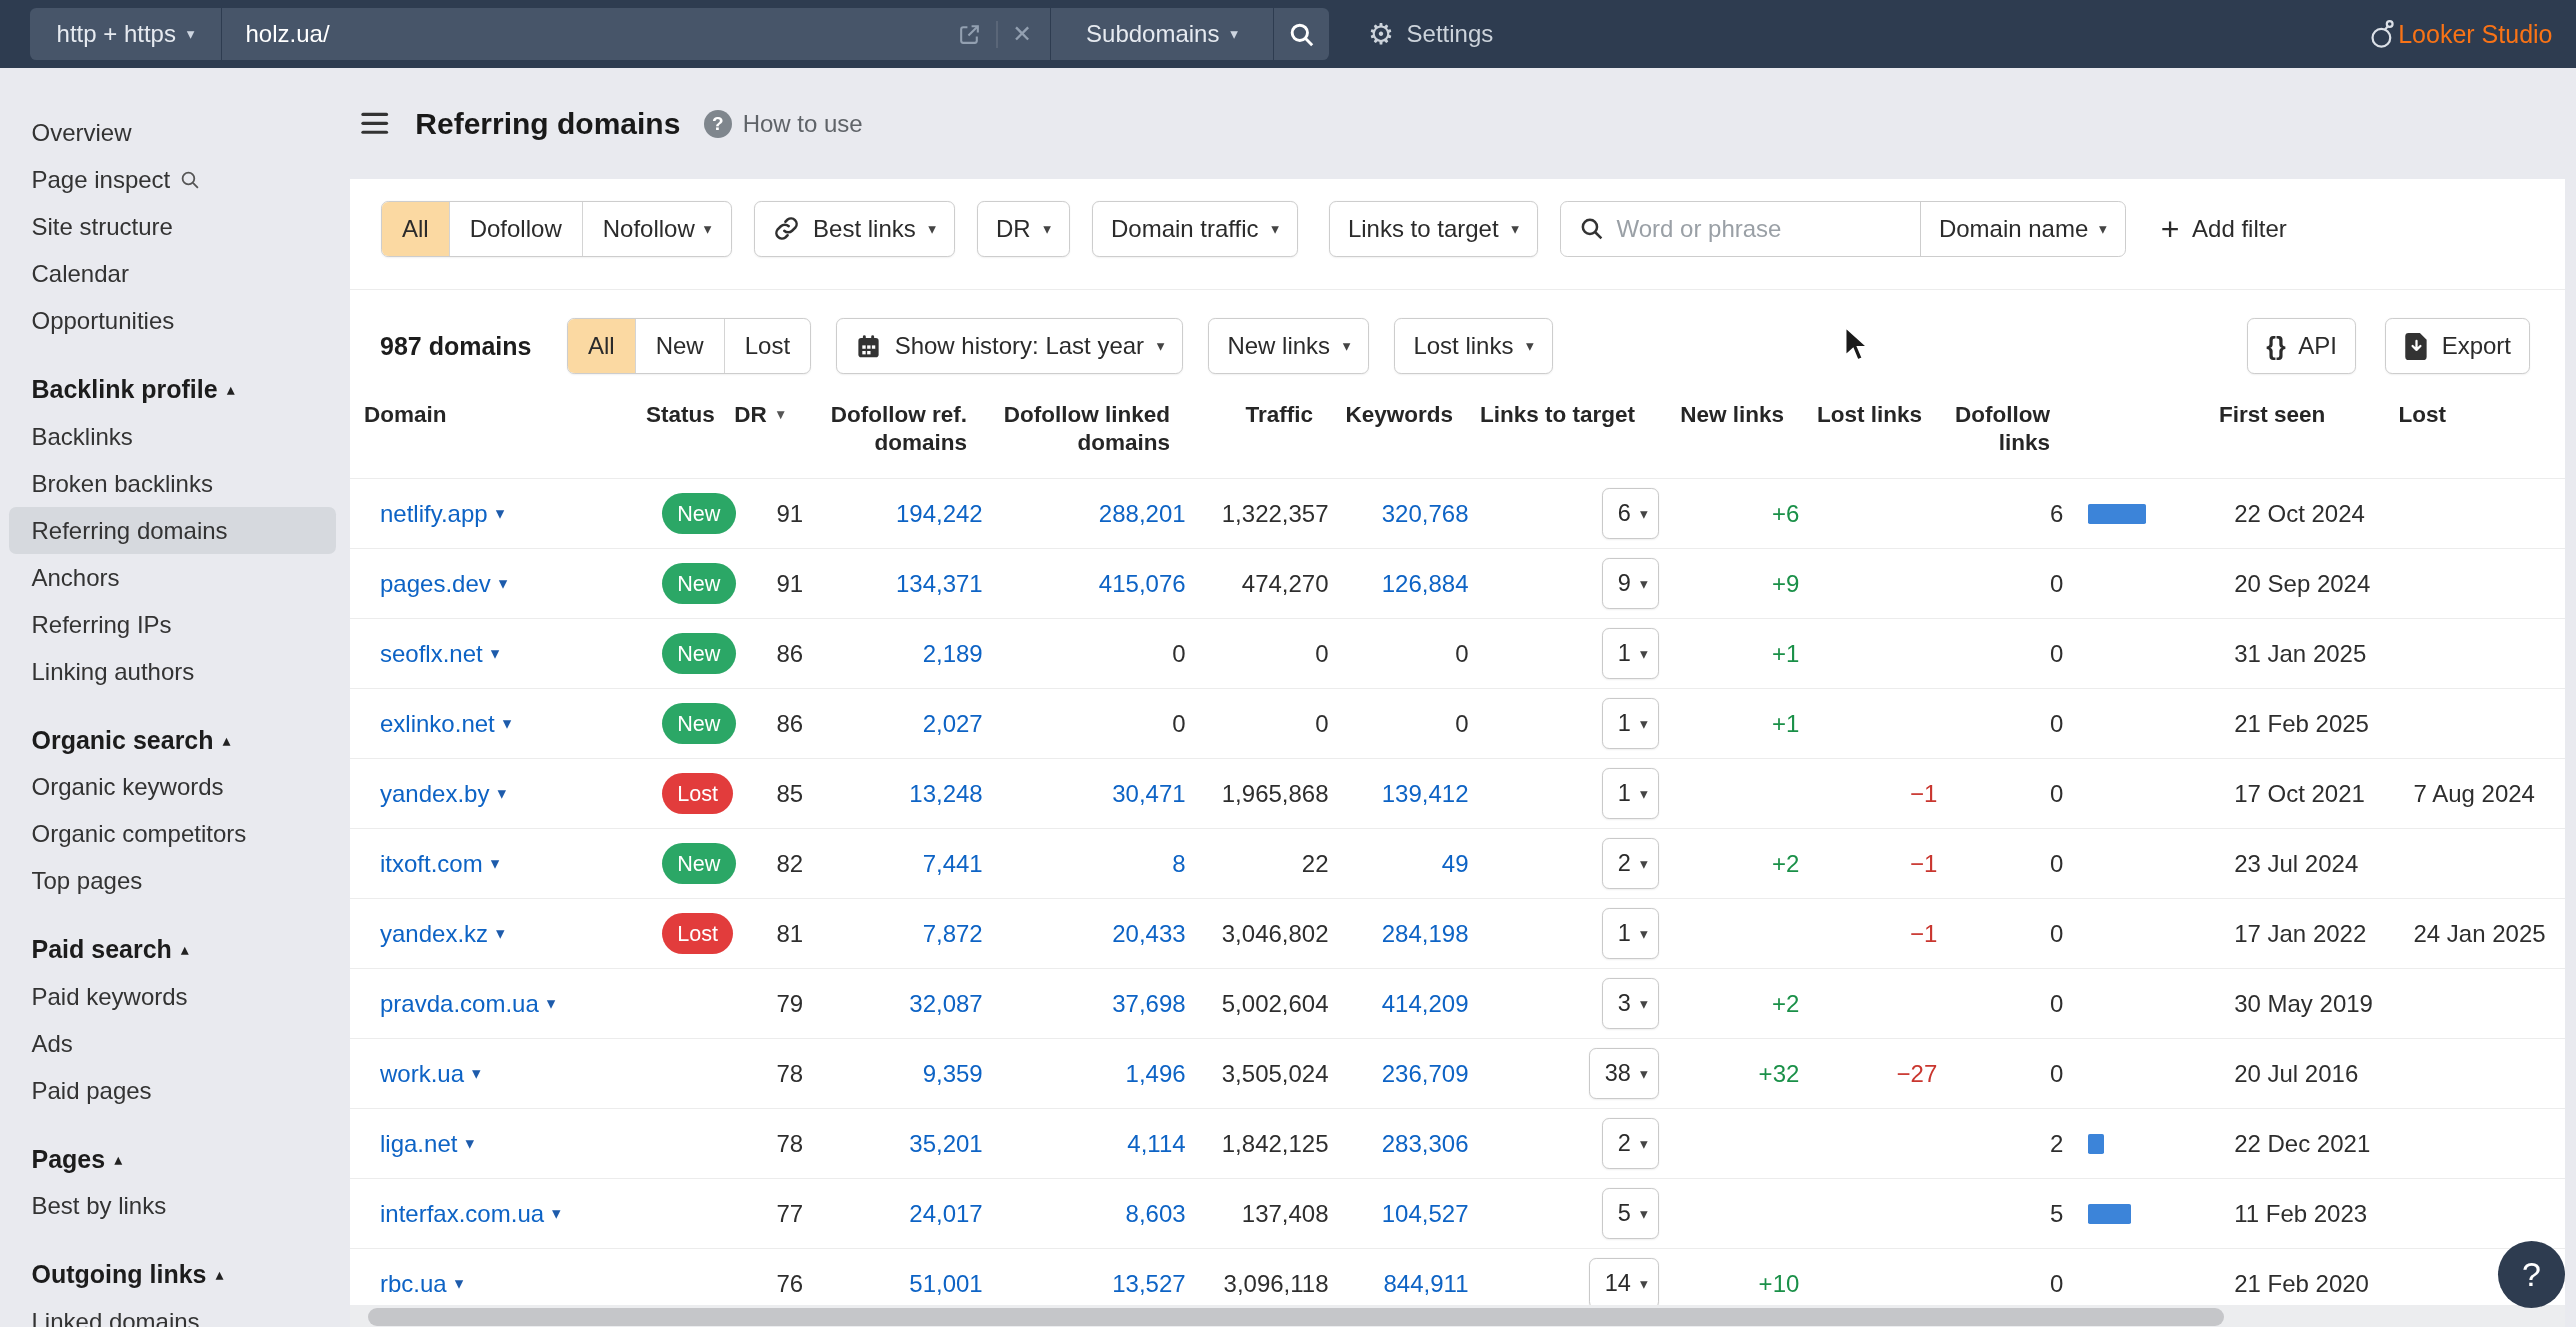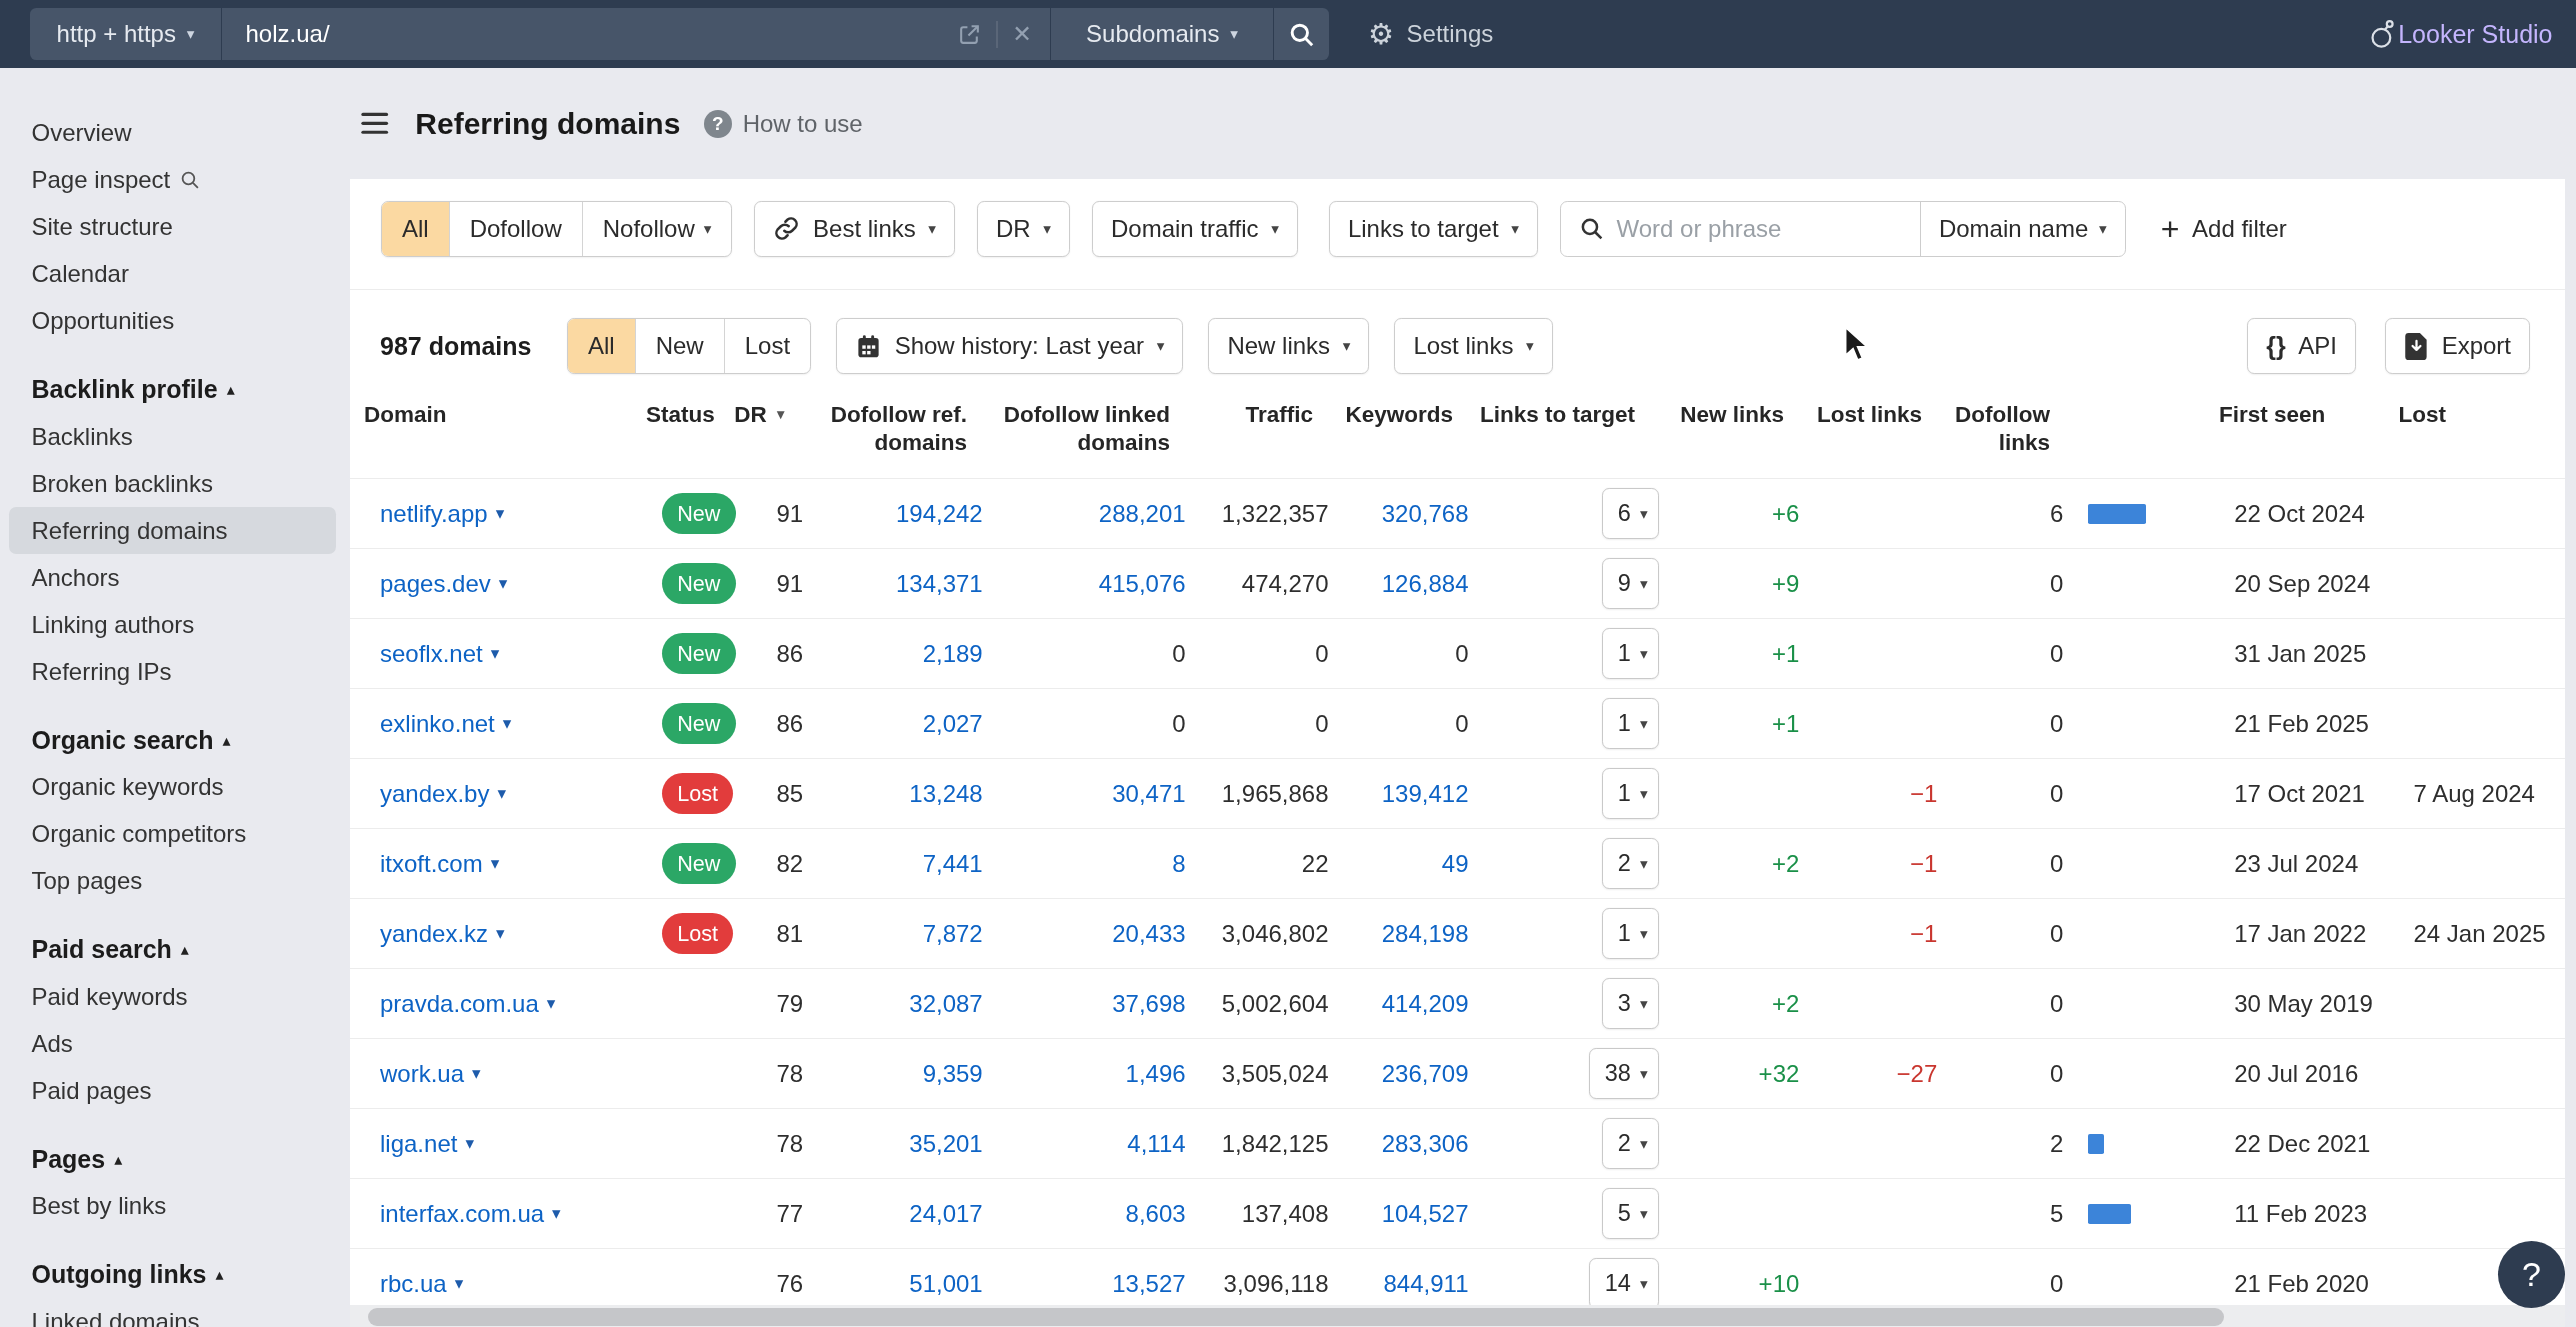--- a/index.html
+++ b/index.html
@@ -18,21 +18,21 @@
   .tb-protocol{width:191px;justify-content:center;gap:10.8px}
   .tb-url{width:830px;border-left:1.8px solid #2e3c50;border-right:1.8px solid #2e3c50;padding:0 18px 0 23.5px;color:#fff;justify-content:space-between}
   .tb-scope{width:222px;justify-content:center;gap:10.8px}
   .tb-search{width:56px;border-left:1.8px solid #2e3c50;justify-content:center}
   .tb-caret{font-size:15.3px;color:#cdd5e0}
   .tb-url-icons{display:flex;align-items:center;gap:14.4px;color:#93a0b1}
   .tb-divider{width:1.8px;height:27px;background:#5a6678}
   .tb-x{font-size:23.5px;color:#93a0b1}
   .tb-settings{position:absolute;left:1368px;top:0;height:68px;display:flex;align-items:center;gap:12.6px;color:#ccd3db;font-size:24px}
   .gear{font-size:29px;line-height:1}
-  .tb-brand{position:absolute;right:23.5px;top:0;height:68px;display:flex;align-items:center;gap:2px;color:#c4b5fd;font-size:25px}
+  .tb-brand{position:absolute;right:23.5px;top:0;height:68px;display:flex;align-items:center;gap:2px;color:#f97316;font-size:25px}
 
   
   .sidebar{position:absolute;left:0;top:68px;width:350px;bottom:0;background:#e9eaef;overflow:hidden;padding-top:18px}
   .side-item{height:47px;display:flex;align-items:center;margin:0 14.4px 0 9px;padding-left:22.5px;border-radius:7.2px;font-size:24px;color:#333}
   .side-item:first-child{margin-top:23.5px}
   .side-item.selected{background:#d6d9de}
   .side-header{font-weight:bold;font-size:25px;color:#1c1c1c;margin-top:21.6px}
   .side-caret{font-size:16px;margin-left:9px;color:#222}
   .side-mag{margin-left:9px}
 
@@ -199,25 +199,25 @@
       </div>
       <div class="side-item" data-name="sidebar-item-broken-backlinks">
         <span class="side-label">Broken backlinks</span>
       </div>
       <div class="side-item selected" data-name="sidebar-item-referring-domains">
         <span class="side-label">Referring domains</span>
       </div>
       <div class="side-item" data-name="sidebar-item-anchors">
         <span class="side-label">Anchors</span>
       </div>
+      <div class="side-item" data-name="sidebar-item-referring-ips">
+        <span class="side-label">Referring IPs</span>
+      </div>
       <div class="side-item" data-name="sidebar-item-linking-authors">
         <span class="side-label">Linking authors</span>
-      </div>
-      <div class="side-item" data-name="sidebar-item-referring-ips">
-        <span class="side-label">Referring IPs</span>
       </div>
       <div class="side-item side-header" data-name="sidebar-section-organic-search">
         <span class="side-label">Organic search</span>
         <span class="side-caret" data-name="chevron-up-icon">▴</span>
       </div>
       <div class="side-item" data-name="sidebar-item-organic-keywords">
         <span class="side-label">Organic keywords</span>
       </div>
       <div class="side-item" data-name="sidebar-item-organic-competitors">
         <span class="side-label">Organic competitors</span>

